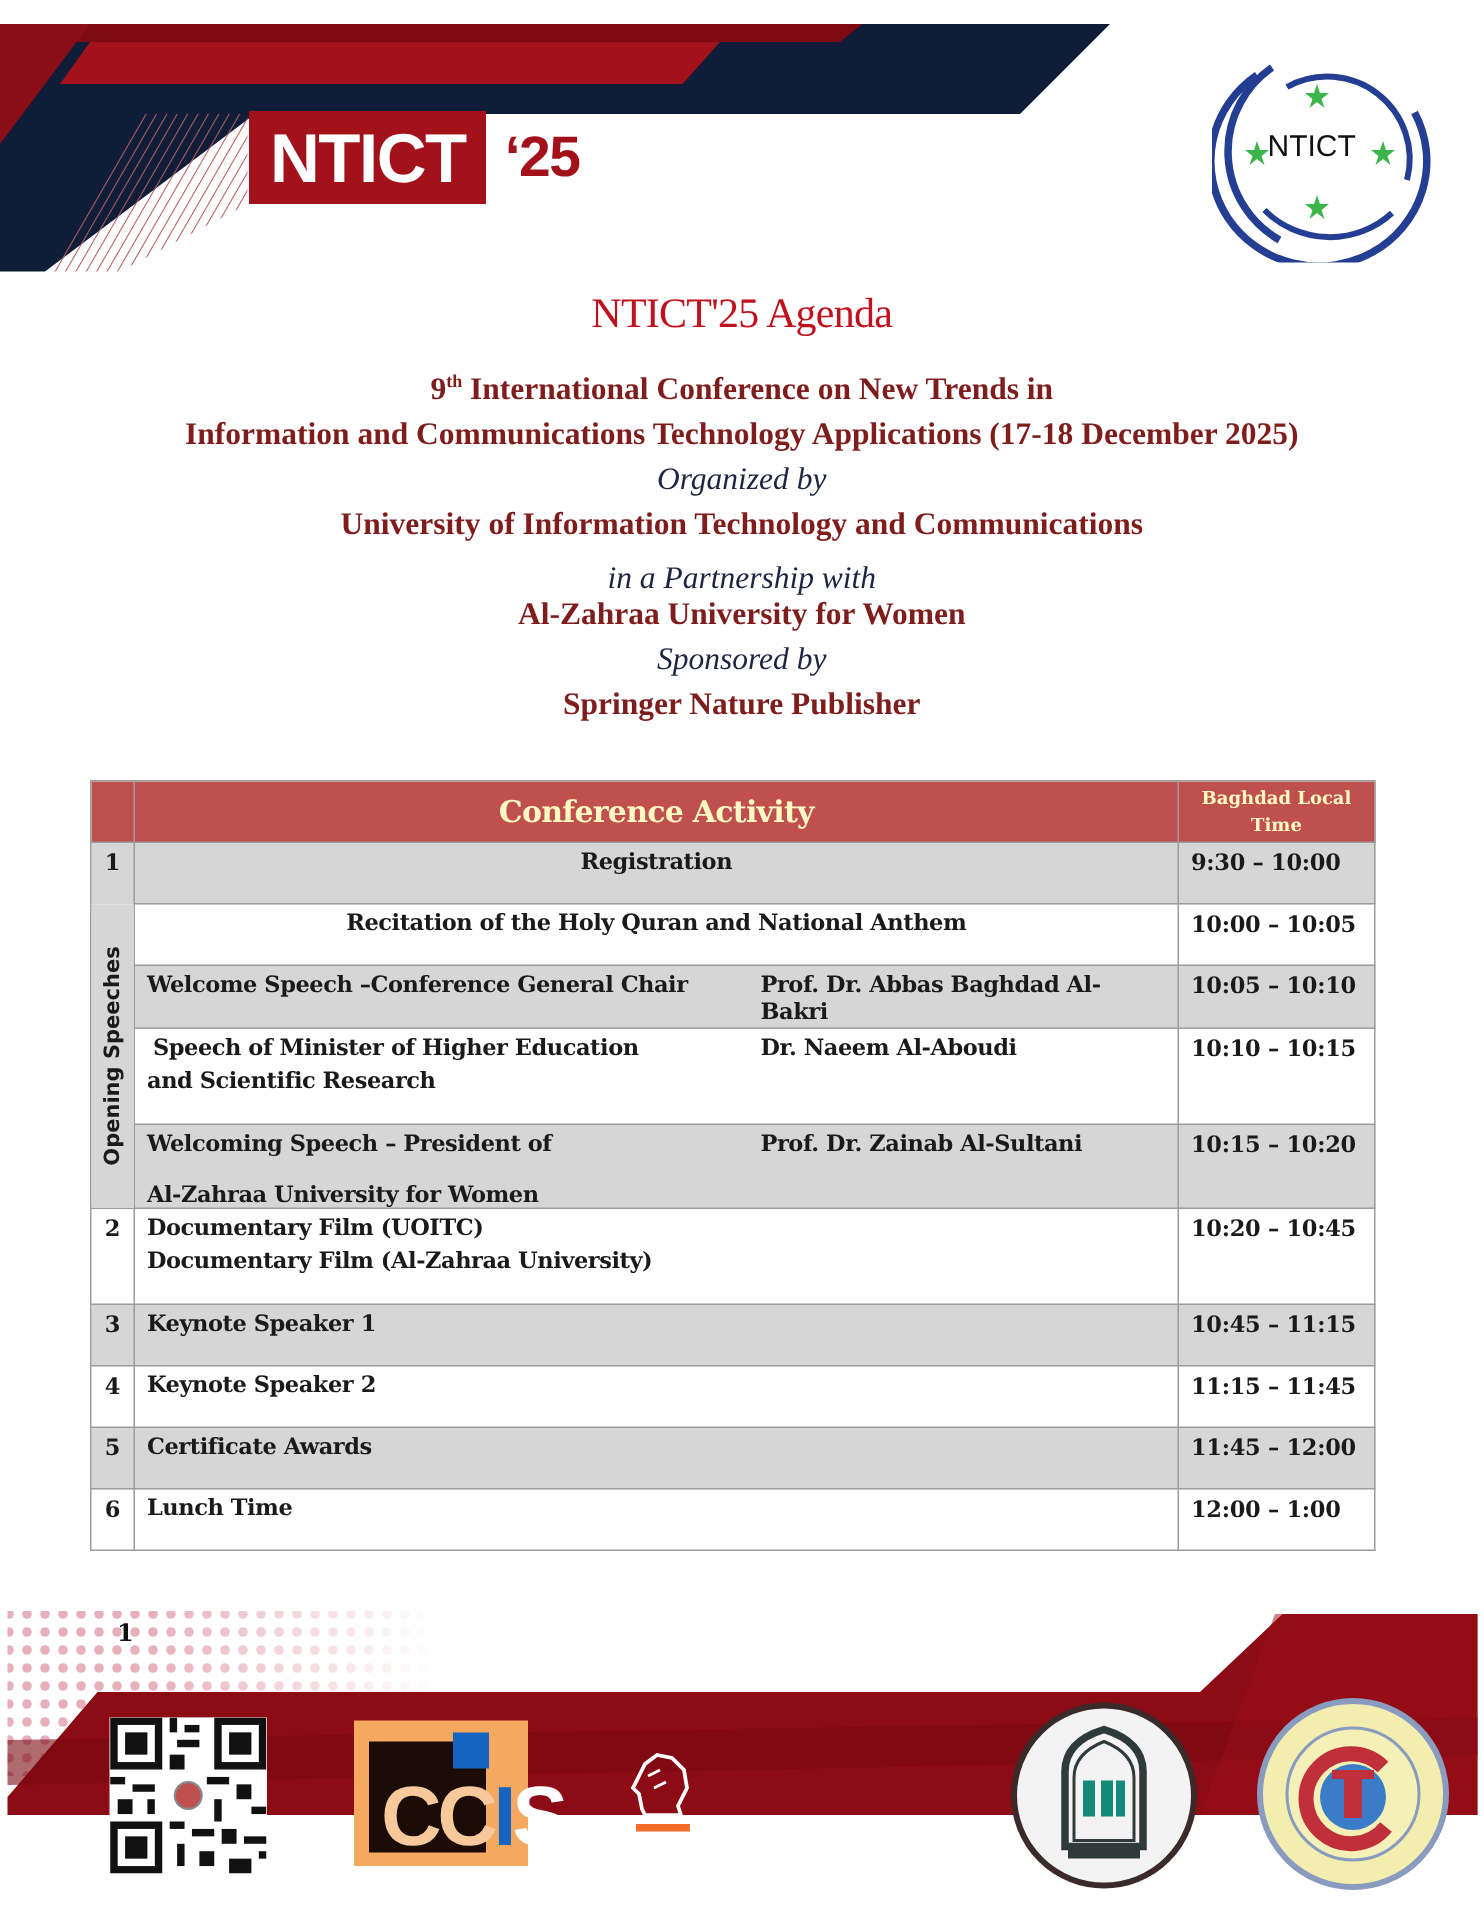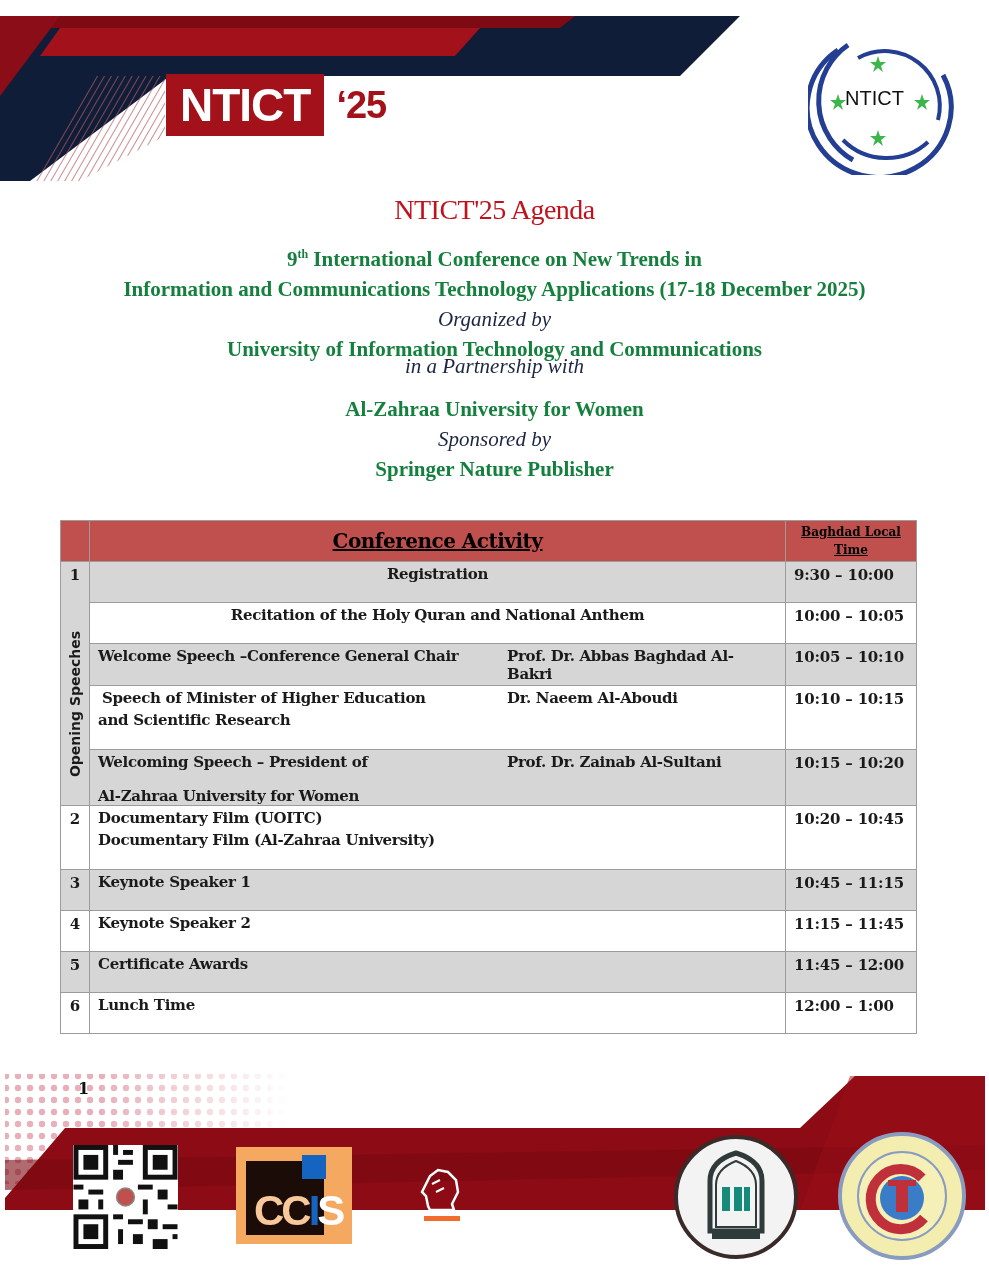--- a/index.html
+++ b/index.html
@@ -7,38 +7,38 @@
 
   
   .top-banner { position:absolute; left:0; top:16px; width:989px; height:170px; }
   .brand { position:absolute; left:166px; top:58px; height:62px; display:flex; align-items:center; }
   .brand-box { background:#a3111a; color:#fff; font-family:"Liberation Sans", sans-serif; font-weight:bold; font-size:46px; letter-spacing:-1px; height:62px; line-height:62px; padding:0 14px; }
   .brand-year { color:#a3111a; font-family:"Liberation Sans", sans-serif; font-weight:bold; font-size:38px; margin-left:12px; letter-spacing:-1px; }
   .logo-circle { position:absolute; left:808px; top:14px; width:150px; height:145px; }
   .logo-text { position:absolute; left:845px; top:71px; font-family:"Liberation Sans", sans-serif; font-size:20px; color:#111; letter-spacing:0px; }
 
   
-  .heading { position:absolute; left:0; width:989px; text-align:center; color:#15803d; }
+  .heading { position:absolute; left:0; width:989px; text-align:center; color:#7f1d1d; }
   .agenda-title { top:194px; font-size:28px; color:#c0121c; font-family:"Liberation Serif", serif; letter-spacing:-0.5px; }
   .h-line { font-size:21px; font-weight:bold; }
   .h-ital { font-size:21px; font-style:italic; color:#1c2541; }
   .conf1 { top:247px; }
   .conf2 { top:277px; }
   .org-by { top:307px; }
   .uni { top:337px; }
-  .partner { top:354px; }
+  .partner { top:373px; }
   .alzahraa { top:397px; }
   .sponsored { top:427px; }
   .springer-pub { top:457px; }
   sup { font-size:12px; }
 
   
   .agenda-table { position:absolute; left:60px; top:520px; width:857px; border-collapse:collapse; font-family:"DejaVu Serif", serif; font-size:15px; font-weight:bold; color:#1a1a1a; }
   .agenda-table td, .agenda-table th { border:1px solid #9c9c9c; padding:0; vertical-align:top; }
-  .agenda-table th { background:#c0504d; color:#000000; font-weight:bold;text-decoration:underline; }
+  .agenda-table th { background:#c0504d; color:#fef9c3; font-weight:bold; }
   .th-num { width:28px; height:40px; }
   .th-activity { font-size:20px; vertical-align:middle !important; text-align:center; font-family:"DejaVu Serif", serif; letter-spacing:-0.5px; }
   .th-time { width:130px; font-size:12px; line-height:18px; text-align:center; vertical-align:middle !important; }
   .gray { background:#d6d6d6; }
   .white { background:#ffffff; }
   .num { text-align:center; padding-top:4px !important; font-size:15px; }
   .act { padding:3px 8px 0 8px !important; font-size:15px; letter-spacing:-0.3px; }
   .act.center { text-align:center; }
   .time { padding:4px 8px 0 8px !important; text-align:left; font-size:15px; letter-spacing:-0.2px; }
   .act-flex { display:flex; justify-content:space-between; }
@@ -47,21 +47,21 @@
   .rot-label { position:absolute; left:50%; top:50%; transform:translate(-50%,-50%) rotate(-90deg); white-space:nowrap; font-size:14px; font-family:"DejaVu Sans", sans-serif; font-weight:bold; color:#1a1a1a; }
   .sub-line { display:block; }
 
   
   .footer { position:absolute; left:0; top:1070px; width:989px; height:210px; }
   .page-number { position:absolute; left:78px; top:1079px; font-size:16px; font-weight:bold; color:#111; font-family:"DejaVu Serif", serif; }
   .qr { position:absolute; left:73px; top:1145px; width:105px; height:104px; background:#fff; }
   .ccis { position:absolute; left:236px; top:1147px; width:116px; height:97px; background:#f5a860; }
   .ccis-inner { position:absolute; left:10px; top:14px; width:78px; height:74px; background:#1c0c08; }
   .ccis-blue { position:absolute; left:66px; top:8px; width:24px; height:24px; background:#1565c0; }
-  .ccis-text { position:absolute; left:18px; top:40px; font-family:"Liberation Sans", sans-serif; font-weight:bold; font-size:42px; color:#f7c89a; letter-spacing:-3px; line-height:48px; }
+  .ccis-text { position:absolute; left:18px; top:40px; font-family:"Liberation Sans", sans-serif; font-weight:bold; font-size:56px; color:#f7c89a; letter-spacing:-3px; line-height:48px; }
   .ccis-text .s { color:#fff; }
   .ccis-text .i { color:#1565c0; }
   .springer { position:absolute; left:418px; top:1165px; height:60px; display:flex; align-items:center; }
   .springer-label { font-family:"DejaVu Serif", serif; font-size:38px; color:#fff; margin-left:12px; }
   .seal1 { position:absolute; left:674px; top:1135px; width:124px; height:124px; border-radius:50%; background:#f3f3f3; border:4px solid #3a2a2a; box-sizing:border-box; }
   .seal2 { position:absolute; left:838px; top:1132px; width:128px; height:128px; border-radius:50%; background:#f3eeb0; border:4px solid #8a9bc0; box-sizing:border-box; }
 </style>
 </head>
 <body>
 

